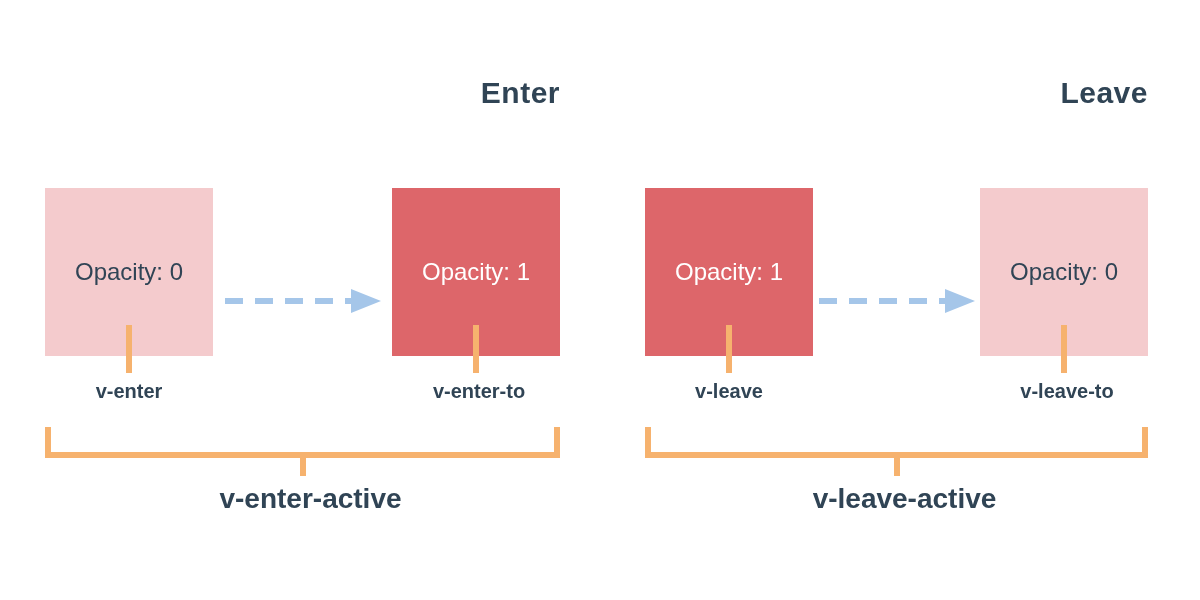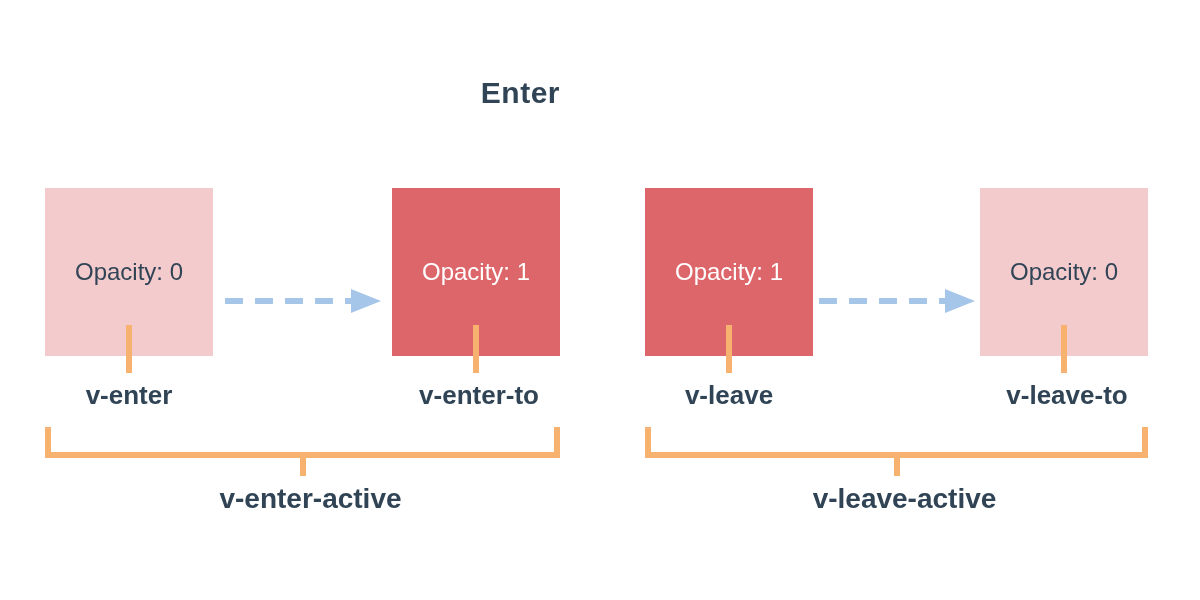--- a/index.html
+++ b/index.html
@@ -78,21 +78,21 @@
     margin-left: -3px;
   }
   .stem.from-stem { left: 84px; }
   .stem.to-stem   { right: 81px; }
 
   .class-label {
     position: absolute;
     top: 320px;
     width: 220px;
     text-align: center;
-    font-size: 26px;
+    font-size: 20px;
     font-weight: 700;
     color: var(--text-dark, #304455);
   }
   .class-label.from-label { left: -26px; }
   .class-label.to-label   { right: -29px; }
 
   .bracket-bar {
     position: absolute;
     top: 392px;
     left: 0;
@@ -160,20 +160,21 @@
 
     <div class="bracket-tick left-tick"></div>
     <div class="bracket-bar"></div>
     <div class="bracket-tick right-tick"></div>
     <div class="bracket-stem"></div>
 
     <div class="active-label">v-enter-active</div>
   </div>
 
   <div class="section leave">
+    <div class="section-title">Leave</div>
 
     <div class="state-box from solid">
       <span>Opacity: 1</span>
     </div>
 
     <div class="arrow-wrap">
       <svg width="160" height="30" viewBox="0 0 160 30" aria-hidden="true">
         <line x1="2" y1="15" x2="130" y2="15" stroke="#a5c6e9" stroke-width="6" stroke-dasharray="18 12"></line>
         <polygon points="128,3 158,15 128,27" fill="#a5c6e9"></polygon>
       </svg>

